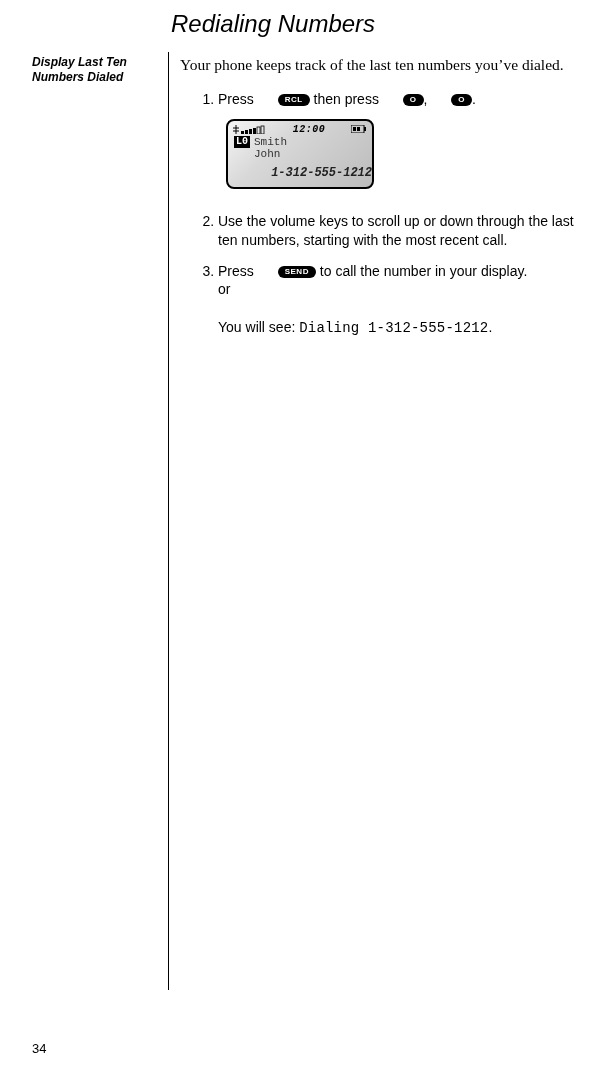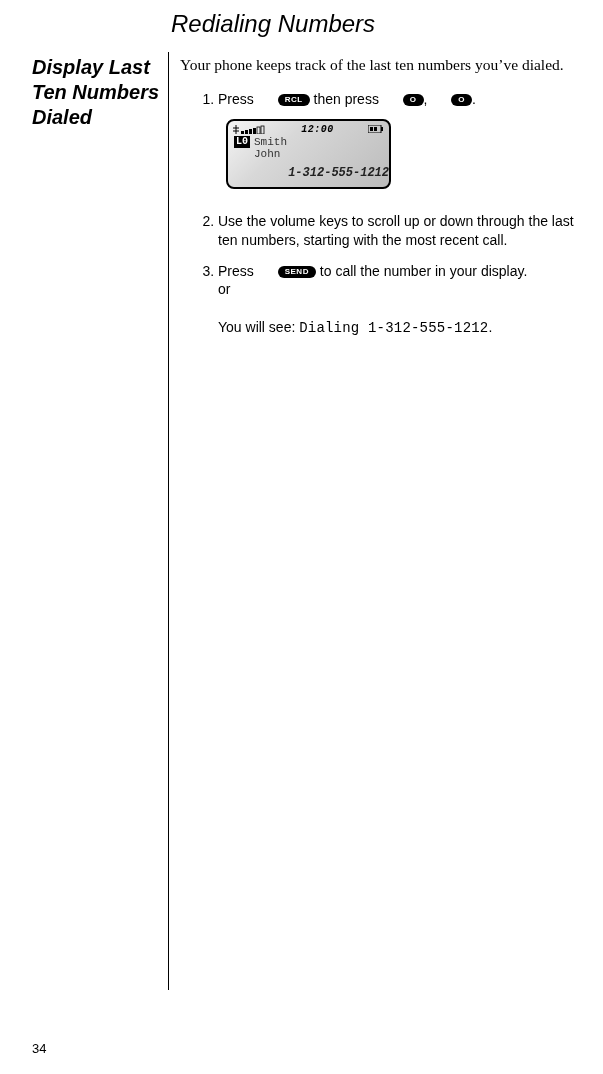--- a/index.html
+++ b/index.html
@@ -22,21 +22,21 @@
     top: 10px;
   }
   .sidebar-heading {
     position: absolute;
     left: 32px;
     top: 55px;
     width: 130px;
     font-family: Arial, Helvetica, sans-serif;
     font-weight: 700;
     font-style: italic;
-    font-size: 20px;
+    font-size: 12px;
     line-height: 1.25;
   }
   .divider {
     position: absolute;
     left: 168px;
     top: 52px;
     width: 1px;
     height: 938px;
     background: #000;
   }
@@ -70,21 +70,21 @@
     font-size: 8px;
     font-weight: 700;
     letter-spacing: 0.5px;
     padding: 2px 7px 2px 7px;
     vertical-align: middle;
     line-height: 1;
     font-family: Arial, Helvetica, sans-serif;
     margin-left: 20px;
   }
   .phone-display {
-    width: 165px;
+    width: 148px;
     height: 70px;
     margin: 10px 0 23px 8px;
     border: 2px solid #000;
     border-radius: 8px;
     position: relative;
     background: linear-gradient(135deg, #f5f5f5 0%, #d8d8d8 35%, #bcbcbc 100%);
     overflow: hidden;
   }
   .status-bar {
     position: absolute;

